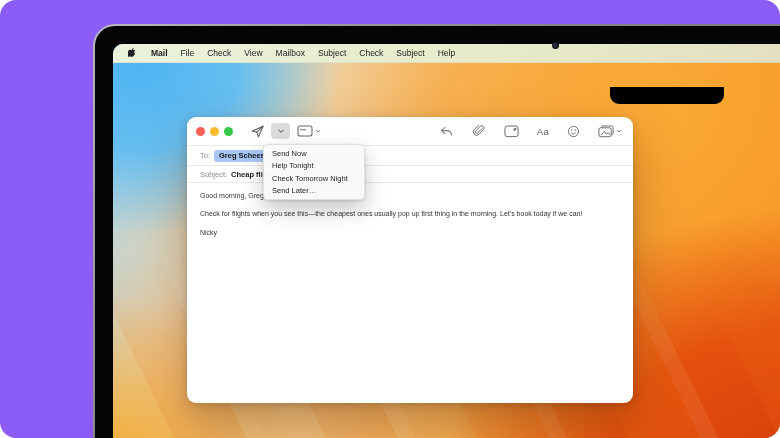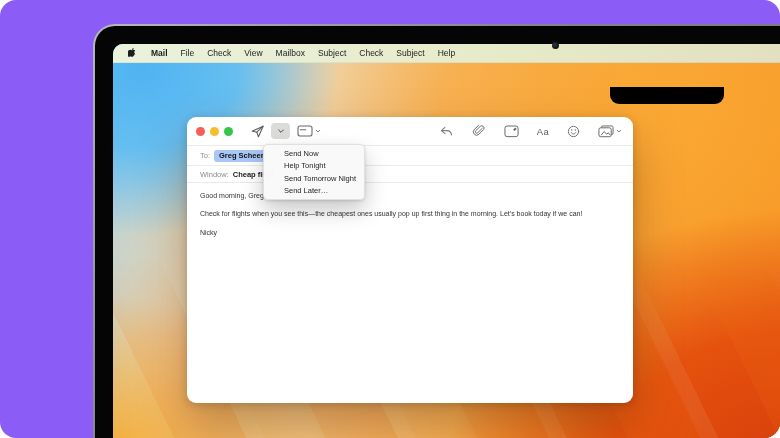--- a/index.html
+++ b/index.html
@@ -76,21 +76,21 @@
   .subject-text{font-weight:700;white-space:nowrap;}
 
   
   .mail-body{padding:9px 16px 0 13px;font-size:7px;color:#333;line-height:1.25;}
   .mail-body p{margin:0 0 9.5px;}
 
   
   .send-menu{position:absolute;left:76px;top:27px;width:102px;background:rgba(249,249,249,.98);
      border:1px solid rgba(0,0,0,.1);border-radius:5px;padding:2px 0;
      box-shadow:0 10px 22px rgba(0,0,0,.22),0 1px 3px rgba(0,0,0,.15);z-index:5;}
-  .send-menu-item{height:12.5px;display:flex;align-items:center;padding-left:20px;
+  .send-menu-item{height:12.5px;display:flex;align-items:center;padding-left:8px;
      font-size:7.5px;color:#1d1d1f;white-space:nowrap;}
 
   svg{display:block;}
 </style>
 </head>
 <body>
 
 <div class="stage">
 
   <div class="bezel-rim"></div>
@@ -196,33 +196,33 @@
       </div>
     </div>
 
     <div class="field-row">
       <span>To:</span>
       <span class="to-token">Greg Scheer</span>
     </div>
 
 
     <div class="field-row subject">
-      <span>Window:</span>
+      <span>Subject:</span>
       <span class="field-value subject-text">Cheap fligh</span>
     </div>
 
     <div class="mail-body">
 
     <p>Good morning, Greg!</p>
         <p>Check for flights when you see this—the cheapest ones usually pop up first thing in the morning. Let’s book today if we can!</p>
         <p>Nicky</p>
       </div>
 
     <div class="send-menu">
 
     <div class="send-menu-item">Send Now</div>
         <div class="send-menu-item">Help Tonight</div>
-        <div class="send-menu-item">Send Tomorrow Night</div>
+        <div class="send-menu-item">Check Tomorrow Night</div>
         <div class="send-menu-item">Send Later…</div>
       </div>
 
   </div>
 </div>
 
 </body></html>

